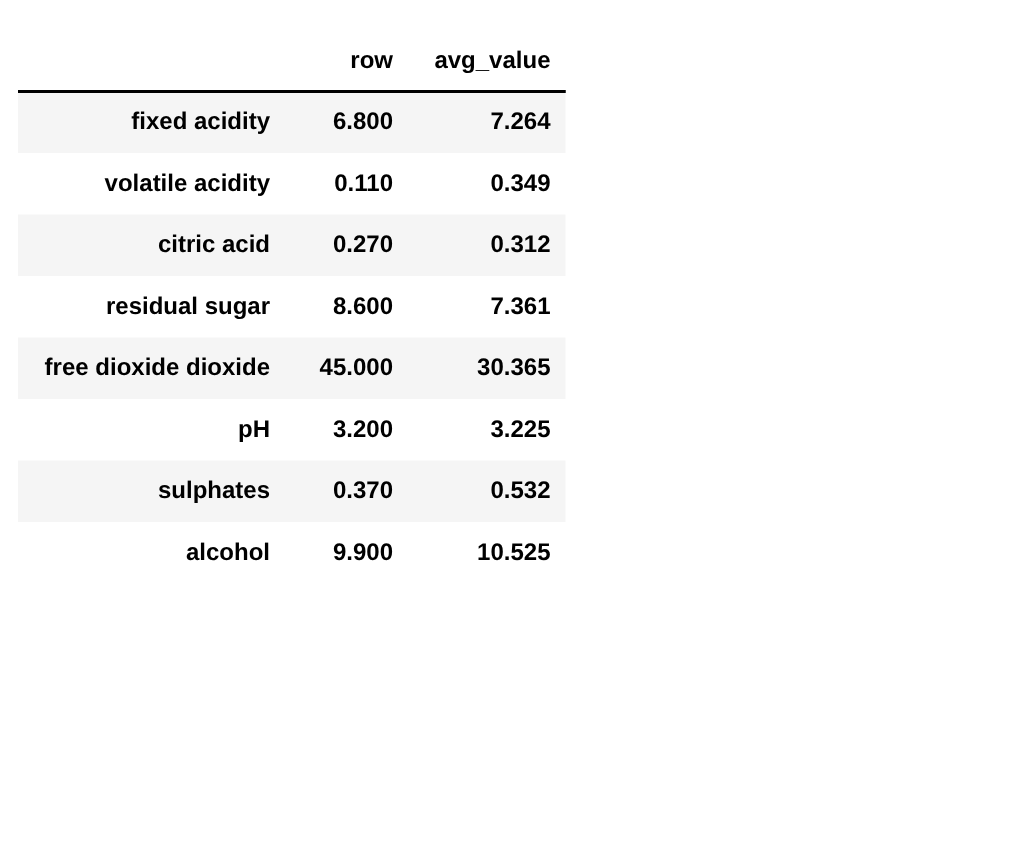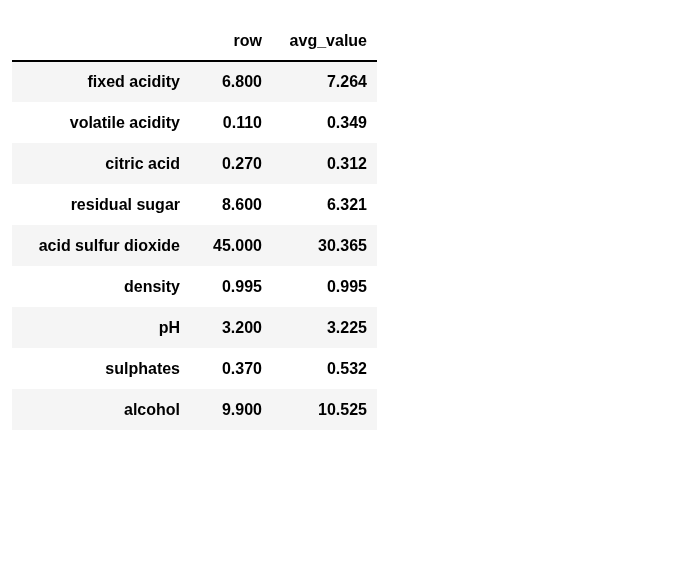--- a/index.html
+++ b/index.html
@@ -77,31 +77,26 @@
         <td>0.349</td>
       </tr>
       <tr>
         <th>citric acid</th>
         <td>0.270</td>
         <td>0.312</td>
       </tr>
       <tr>
         <th>residual sugar</th>
         <td>8.600</td>
-        <td>6.321</td>
+        <td>7.361</td>
       </tr>
       <tr>
-        <th>acid sulfur dioxide</th>
+        <th>free dioxide dioxide</th>
         <td>45.000</td>
         <td>30.365</td>
-      </tr>
-      <tr>
-        <th>density</th>
-        <td>0.995</td>
-        <td>0.995</td>
       </tr>
       <tr>
         <th>pH</th>
         <td>3.200</td>
         <td>3.225</td>
       </tr>
       <tr>
         <th>sulphates</th>
         <td>0.370</td>
         <td>0.532</td>

